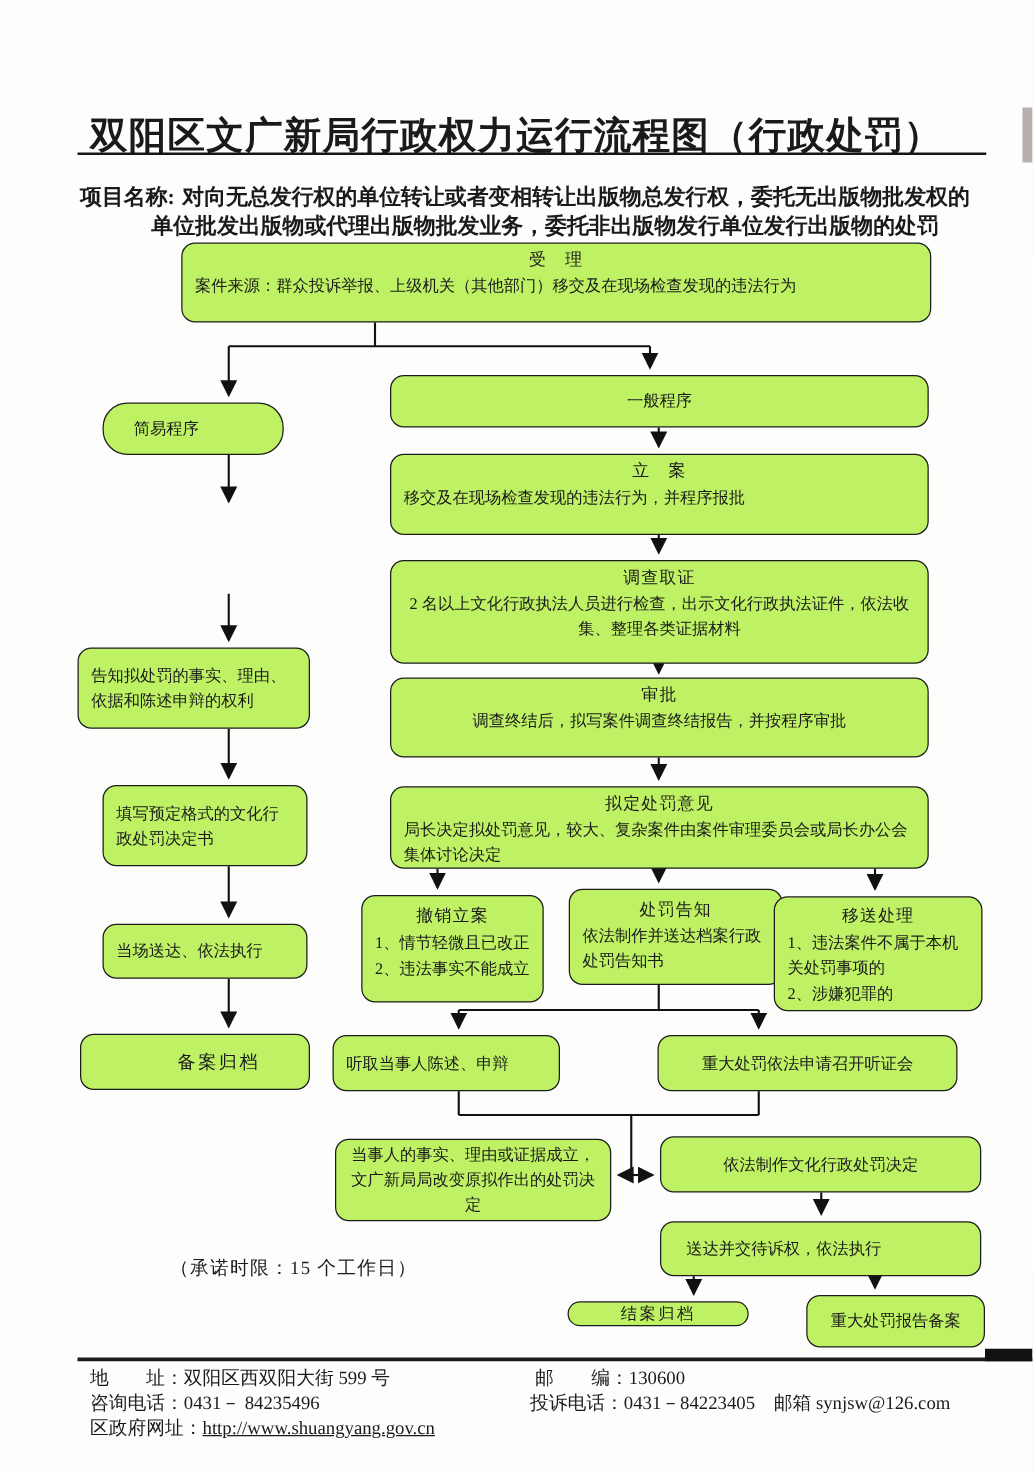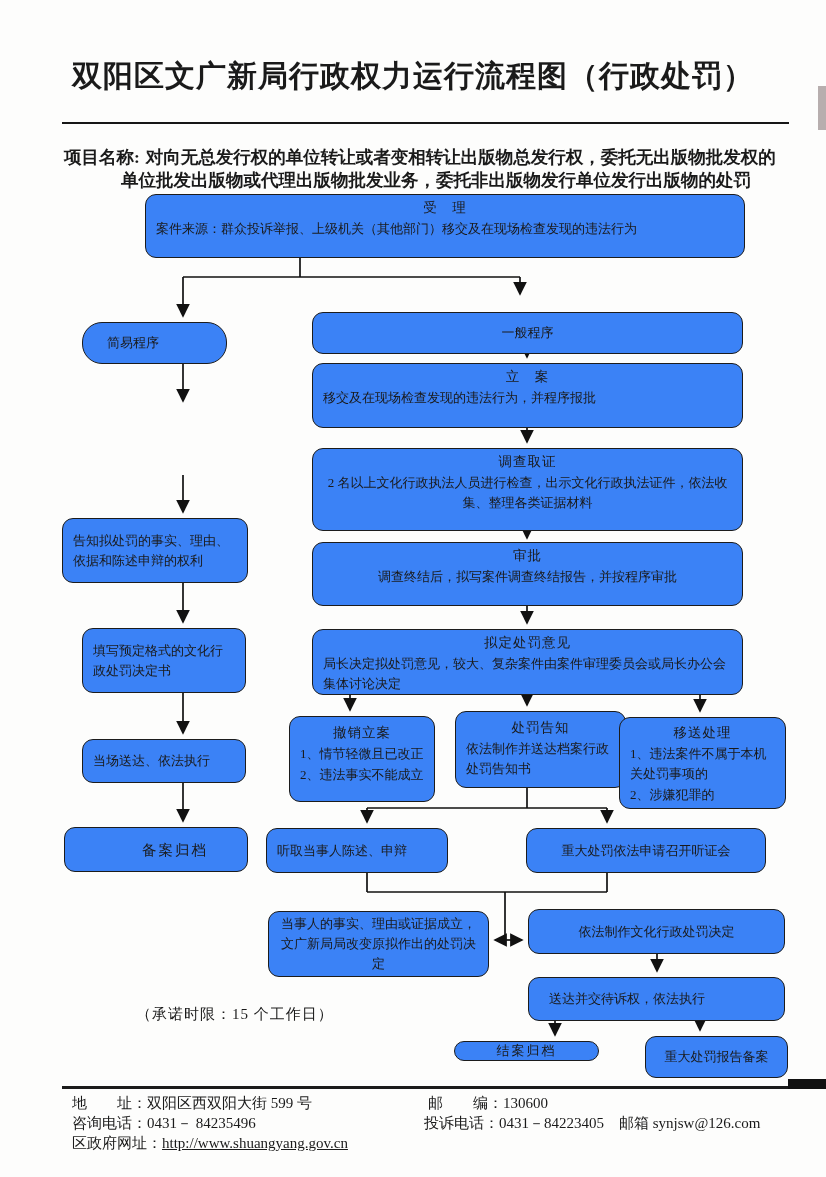--- a/index.html
+++ b/index.html
@@ -1,24 +1,24 @@
 <!DOCTYPE html>
 <html><head>
 <meta charset="utf-8">
 <style>
   html,body{margin:0;padding:0;}
   body{background:#e8e8e6;font-family:"Liberation Serif","DejaVu Serif",serif;}
   #page{position:relative;width:826px;height:1177px;background:#fdfdfc;margin:0 auto;overflow:hidden;color:#1a1a1a;}
   
-  #doc-title{position:absolute;left:0;top:56px;width:100%;text-align:center;font-size:30px;font-weight:bold;letter-spacing:1px;}
+  #doc-title{position:absolute;left:0;top:88px;width:100%;text-align:center;font-size:30px;font-weight:bold;letter-spacing:1px;}
   #title-rule{position:absolute;left:62px;top:122px;width:727px;height:2px;background:#161616;}
   #project{position:absolute;left:64px;top:128px;width:728px;font-size:17.5px;font-weight:bold;line-height:23.5px;padding-left:57px;text-indent:-57px;box-sizing:border-box;}
   #project .lbl{margin-right:6px;}
   
-  .box{position:absolute;border:1.6px solid #1c1c1c;border-radius:11px;box-sizing:border-box;background:#3b82f6;font-size:13px;line-height:20px;padding:3px 10px;}
+  .box{position:absolute;border:1.6px solid #1c1c1c;border-radius:11px;box-sizing:border-box;background:#bef264;font-size:13px;line-height:20px;padding:3px 10px;}
   .vc{display:flex;flex-direction:column;justify-content:center;}
   .hc{text-align:center;}
   .hl{text-align:left;}
   .bt{text-align:center;font-size:13.5px;letter-spacing:1px;}
   .bb{margin-top:1px;}
   .pad-l{padding-left:24px;border-radius:20px;}
   
   #wires{position:absolute;left:0;top:0;pointer-events:none;}
   
   #footer-rule{position:absolute;left:62px;top:1086px;width:764px;height:2.5px;background:#1b1b1b;}
@@ -83,21 +83,21 @@
       <path d="M700,1021 L700,1030" marker-end="url(#ah)"></path>
     </g>
   </svg>
 
   <div class="box" style="left:145px;top:194px;width:600px;height:64px;">
     <div class="bt">受　理</div>
     <div class="bb hl">案件来源：群众投诉举报、上级机关（其他部门）移交及在现场检查发现的违法行为</div>
   </div>
 
   <div class="box vc hl pad-l" style="left:82px;top:322px;width:145px;height:42px;">简易程序</div>
-  <div class="box vc hc" style="left:312px;top:300px;width:431px;height:42px;margin-top:12px;">一般程序</div>
+  <div class="box vc hc" style="left:312px;top:300px;width:431px;height:42px;">一般程序</div>
 
   <div class="box vc hl" style="left:62px;top:518px;width:186px;height:65px;">告知拟处罚的事实、理由、依据和陈述申辩的权利</div>
   <div class="box vc hl" style="left:82px;top:628px;width:164px;height:65px;">填写预定格式的文化行政处罚决定书</div>
   <div class="box vc hl" style="left:82px;top:739px;width:164px;height:44px;">当场送达、依法执行</div>
   <div class="box vc hc" style="left:64px;top:827px;width:184px;height:45px;font-size:14.5px;letter-spacing:2px;padding-left:48px;">备案归档</div>
 
   <div class="box" style="left:312px;top:363px;width:431px;height:65px;">
     <div class="bt">立　案</div>
     <div class="bb hl">移交及在现场检查发现的违法行为，并程序报批</div>
   </div>

